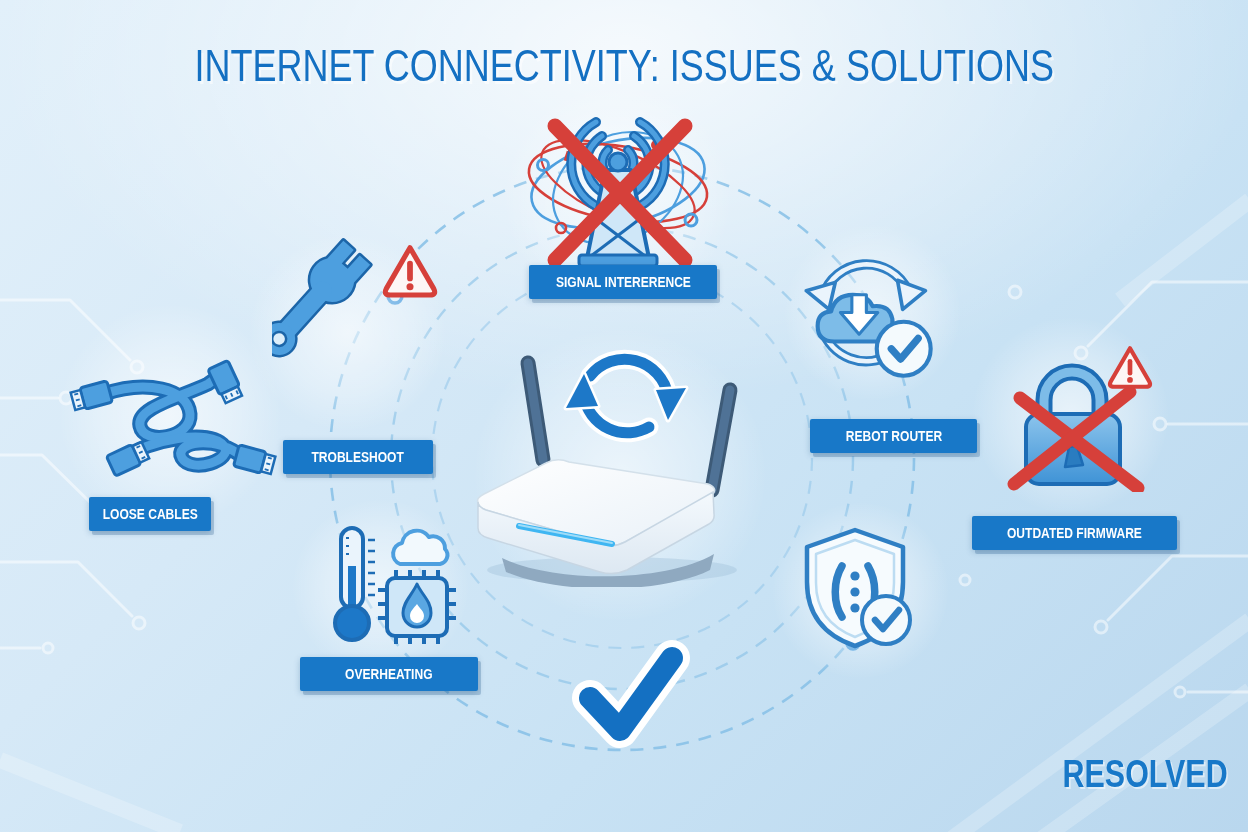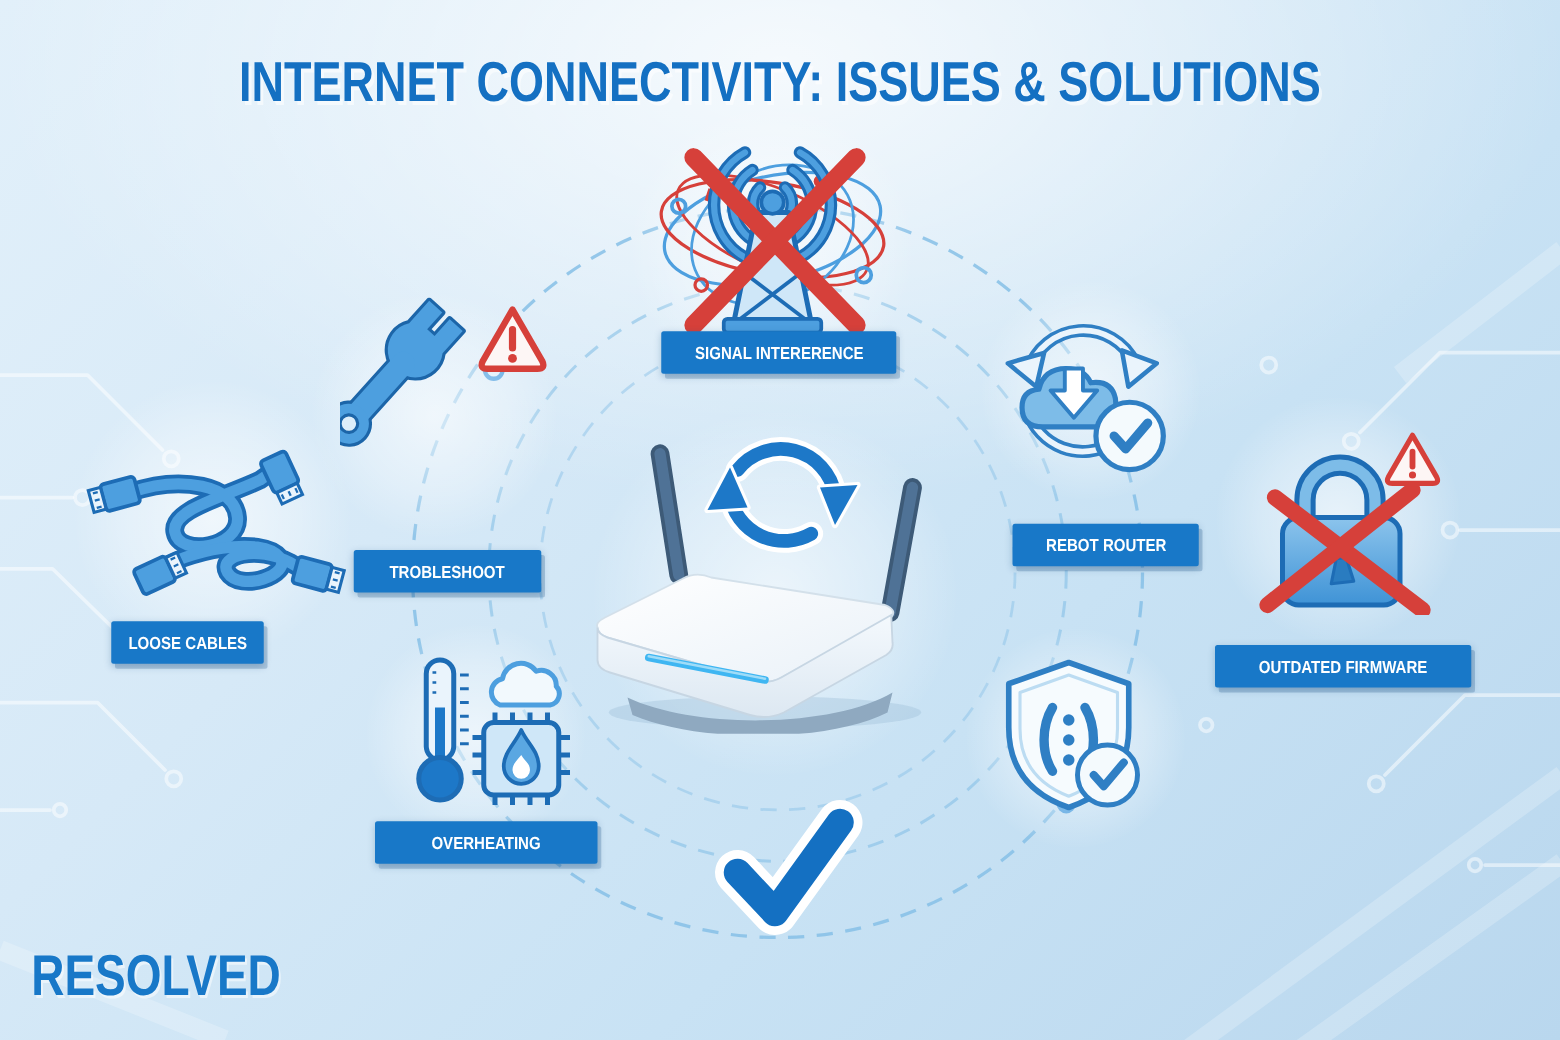--- a/index.html
+++ b/index.html
@@ -9,35 +9,35 @@
     background:
       radial-gradient(ellipse 900px 500px at 50% 6%, rgba(255,255,255,.75), rgba(255,255,255,0) 70%),
       linear-gradient(135deg,#e2f0fa 0%,#d6e9f7 35%,#c8e2f4 65%,#b9d7ee 100%);
   }
   svg{display:block}
   .abs{position:absolute;}
   .glow{position:absolute;border-radius:50%;
     background:radial-gradient(circle, rgba(255,255,255,.6) 0%, rgba(255,255,255,.28) 45%, rgba(255,255,255,0) 72%);}
   .title{
     position:absolute;left:0;top:40px;width:100%;text-align:center;
-    color:#1470c2;font-weight:700;font-size:45px;letter-spacing:0px;
+    color:#1470c2;font-weight:400;font-size:45px;letter-spacing:0px;
     text-shadow:3px 3px 0 rgba(255,255,255,.55);
     white-space:nowrap;
   }
   .cond{display:inline-block;transform:scaleX(.8);transform-origin:center;white-space:nowrap;}
   .label-box{
     position:absolute;display:flex;align-items:center;justify-content:center;
     background:#1878c8;color:#fff;font-weight:700;font-size:14px;
     box-shadow:3px 4px 0 rgba(12,70,125,.22), 0 2px 6px rgba(12,70,125,.25);
     border-radius:2px;
   }
   .label-box .cond{transform:scaleX(.86);}
   .resolved{
-    position:absolute;left:0;top:753px;width:100%;text-align:left;
-    color:#1878c8;font-weight:800;font-size:46px;
+    position:absolute;left:0;top:753px;width:100%;text-align:right;
+    color:#1878c8;font-weight:800;font-size:38px;
     text-shadow:2px 2px 0 rgba(255,255,255,.5);
   }
 </style>
 </head>
 <body>
 
 <div id="stage">
 
   <svg class="abs" style="left:0;top:0" width="1248" height="832">
     <g stroke="rgba(255,255,255,.5)" stroke-width="3" fill="none" stroke-linecap="round" stroke-linejoin="round">
@@ -370,21 +370,21 @@
   </div>
   <div class="label-box" style="left:283px;top:440px;width:150px;height:34px">
     <span class="cond">TROBLESHOOT</span>
   </div>
   <div class="label-box" style="left:89px;top:497px;width:122px;height:34px">
     <span class="cond">LOOSE CABLES</span>
   </div>
   <div class="label-box" style="left:300px;top:657px;width:178px;height:34px">
     <span class="cond">OVERHEATING</span>
   </div>
-  <div class="label-box" style="left:810px;top:419px;width:149px;height:34px">
+  <div class="label-box" style="left:810px;top:419px;width:167px;height:34px">
     <span class="cond">REBOT ROUTER</span>
   </div>
   <div class="label-box" style="left:972px;top:516px;width:205px;height:34px">
     <span class="cond">OUTDATED FIRMWARE</span>
   </div>
 
   <div class="resolved">
     <span class="cond">RESOLVED</span>
   </div>
 

